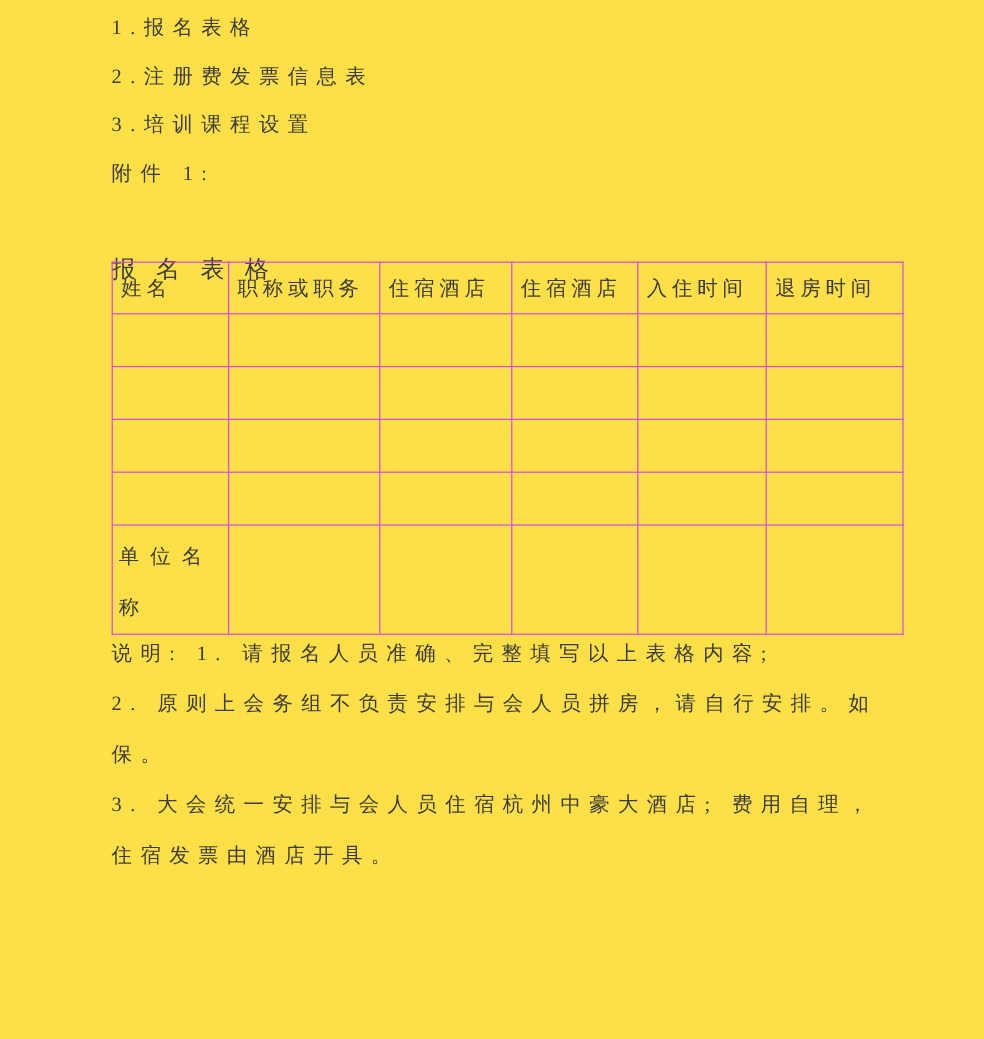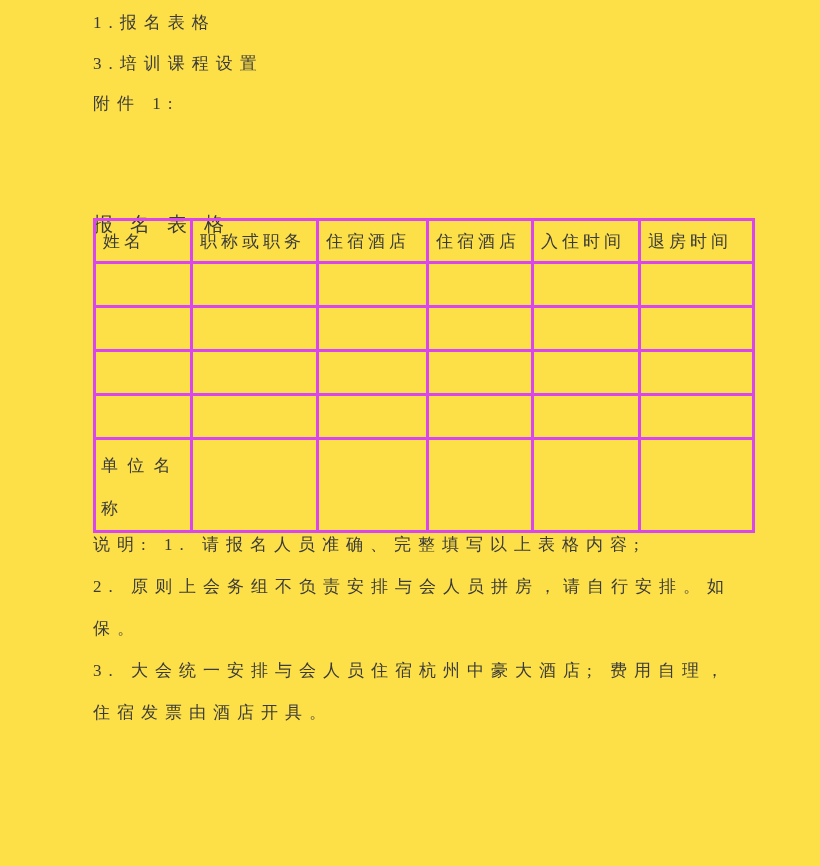--- a/index.html
+++ b/index.html
@@ -45,21 +45,21 @@
   
   table.reg-table {
     position: absolute;
     left: 93px;
     top: 218px;
     width: 659px;
     border-collapse: collapse;
     table-layout: fixed;
   }
   table.reg-table td {
-    border: 3px solid #d946ef;
+    border: 1px solid #d946ef;
     font-size: 17px;
     letter-spacing: 4px;
     padding: 0 0 0 7px;
     vertical-align: middle;
     white-space: nowrap;
     overflow: hidden;
   }
   tr.header-row td { height: 43px; }
   tr.empty-row td { height: 44px; }
   tr.footer-row td { height: 84px; }
@@ -88,20 +88,21 @@
     letter-spacing: 1px;
   }
 </style>
 </head>
 <body>
 
 <div class="doc-page">
 
   <div class="attachment-list">
     <div class="line">1.报名表格</div>
+    <div class="line">2.注册费发票信息表</div>
     <div class="line">3.培训课程设置</div>
     <div class="line">附件 1:</div>
   </div>
 
   <div class="form-title">报 名 表 格</div>
 
   <table class="reg-table">
     <colgroup>
       <col style="width:97px">
       <col style="width:126px">

